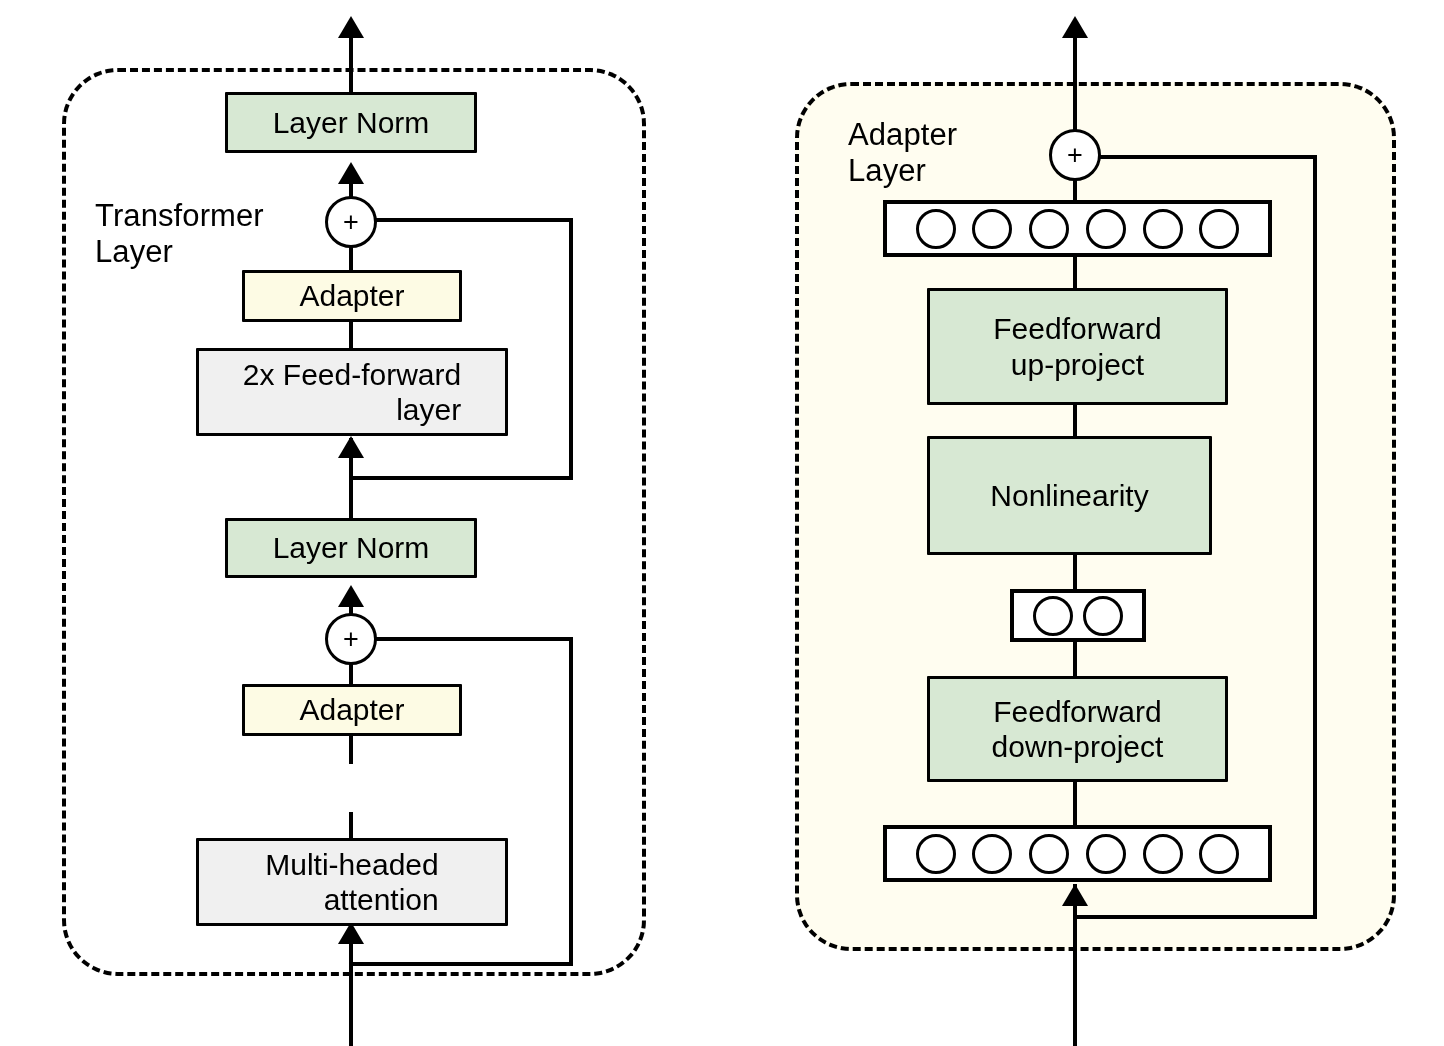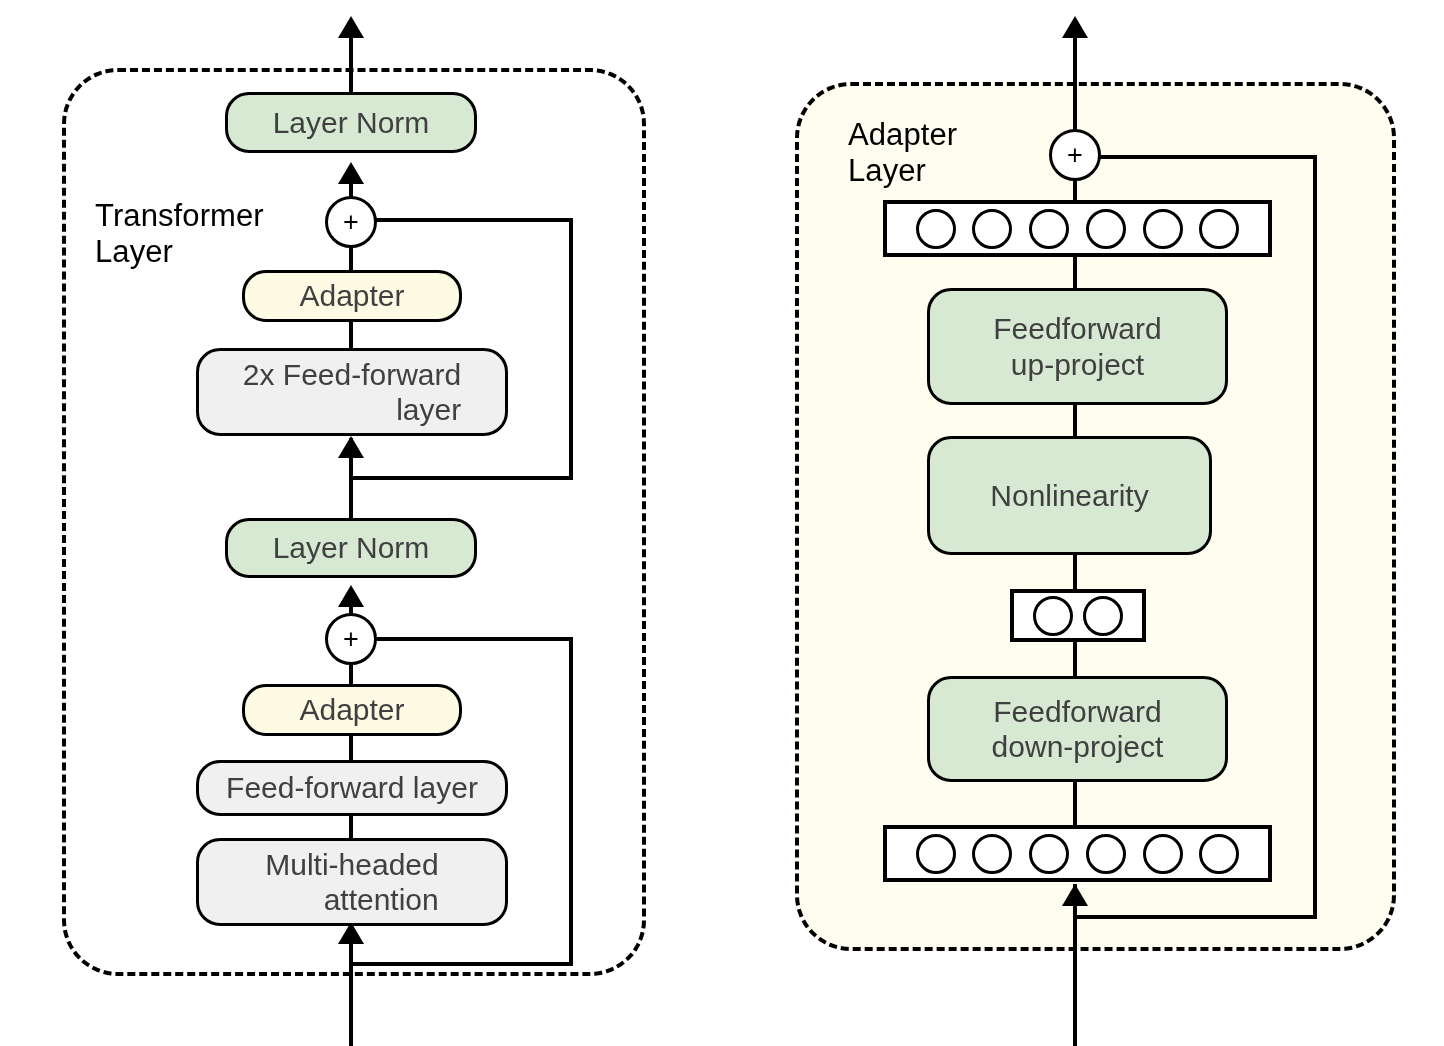--- a/index.html
+++ b/index.html
@@ -45,27 +45,27 @@
     white-space: pre-line;
     letter-spacing: 0.1px;
   }
   #transformer-label { left: 95px; top: 186px; margin-top: 12px; }
   #adapter-label     { left: 848px; top: 117px; }
 
   .node {
     position: absolute;
     box-sizing: border-box;
     border: 3.5px solid #000000;
-    border-radius: 24px;
+    border-radius: 1px;
     display: flex;
     align-items: center;
     justify-content: center;
     text-align: center;
     font-size: 30px;
-    color: #404040;
+    color: #000000;
     line-height: 1.18;
     white-space: pre-line;
     z-index: 6;
   }
   .green { background: #d7e8d3; }
   .grey  { background: #f0f0f0; text-align: right; }
   .cream { background: #fdfbe4; }
 
   .nrow {
     position: absolute;
@@ -133,21 +133,20 @@
   <div class="vline" style="left:349px; top:968px; height:78px;"></div>
   <div class="vline" style="left:349px; top:930px; height:46px;"></div>
   <div class="arrowhead" style="left:338px; top:922px;"></div>
 
   <div class="node grey" style="left:196px; top:838px; width:312px; height:88px;">Multi-headed
 attention</div>
 
   <div class="vline" style="left:349px; top:922px; height:0px;"></div>
   <div class="vline" style="left:349px; top:812px; height:30px;"></div>
 
-  <div class="node grey" style="left:196px; top:760px; width:312px; height:56px;">Feed-forward layer</div>
 
   <div class="vline" style="left:349px; top:730px; height:34px;"></div>
 
   <div class="node cream" style="left:242px; top:684px; width:220px; height:52px;">Adapter</div>
 
   <div class="vline" style="left:349px; top:660px; height:28px;"></div>
 
   <div class="plus" style="left:325px; top:613px;">+</div>
 
   <div class="hline" style="left:349px; top:962px; width:224px;"></div>

